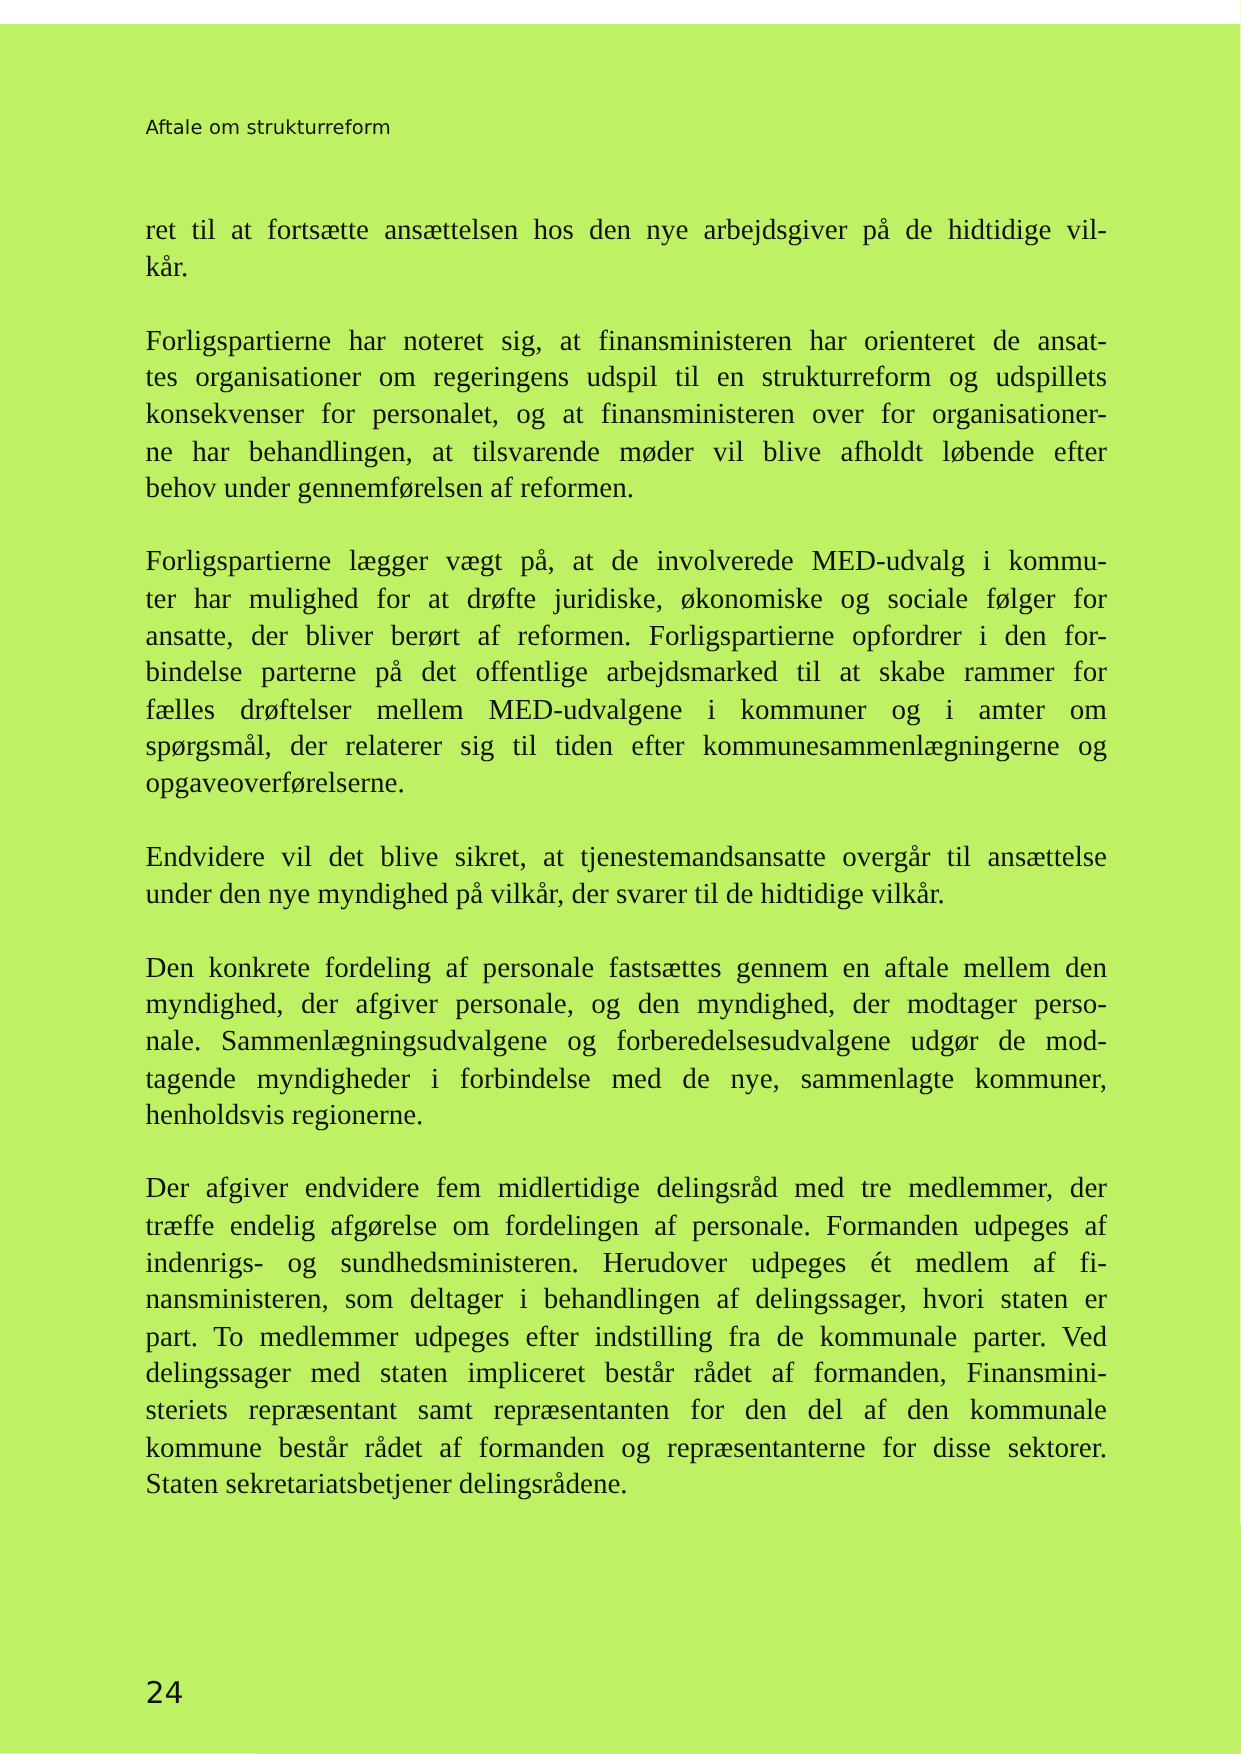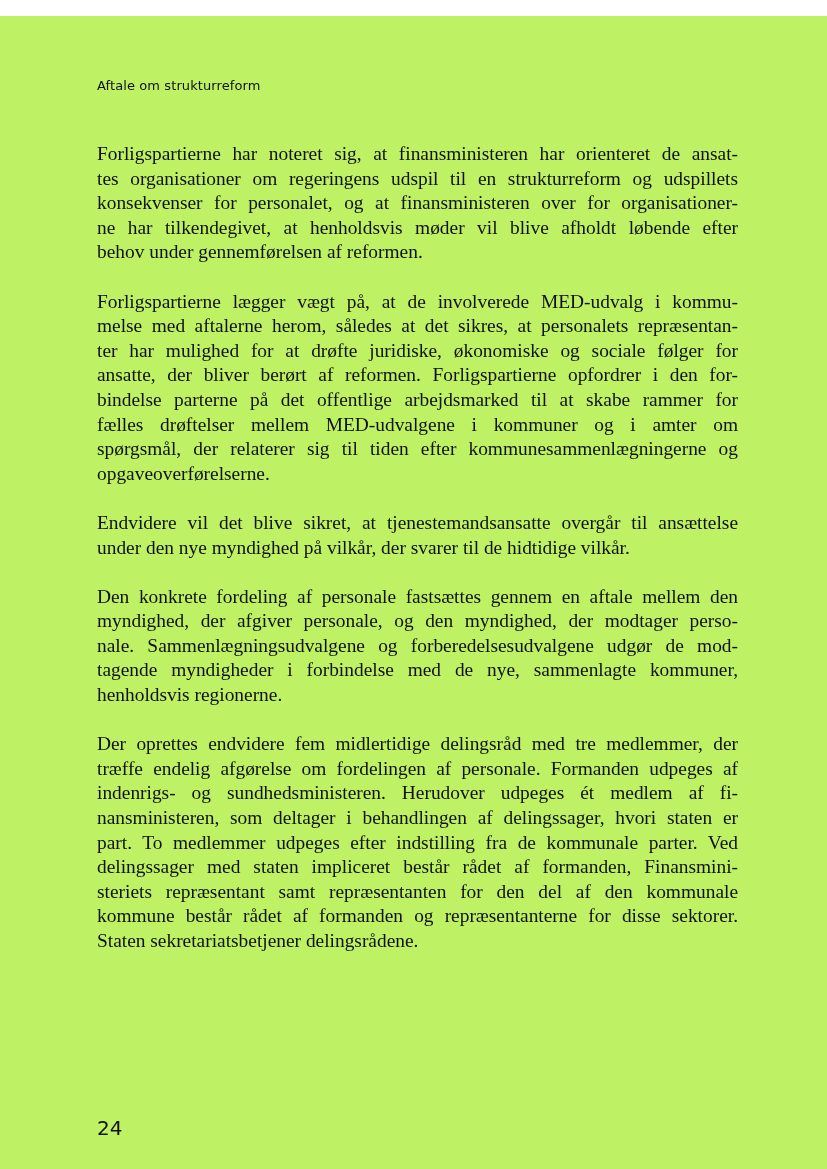--- a/index.html
+++ b/index.html
@@ -27,49 +27,52 @@
     }
   </style>
 </head>
 <body>
 
 <div class="page">
   <div class="running-header">Aftale om strukturreform</div>
 
   <div class="body-text" id="body-text">
       <div class="para">
+        <span class="line">ret til at fortsætte ansættelsen hos den nye arbejdsgiver på de hidtidige vil-</span>
+        <span class="line last">kår.</span>
+      </div>
+      <div class="para">
         <span class="line">Forligspartierne har noteret sig, at finansministeren har orienteret de ansat-</span>
         <span class="line">tes organisationer om regeringens udspil til en strukturreform og udspillets</span>
         <span class="line">konsekvenser for personalet, og at finansministeren over for organisationer-</span>
-        <span class="line">ne har tilkendegivet, at henholdsvis møder vil blive afholdt løbende efter</span>
+        <span class="line">ne har behandlingen, at tilsvarende møder vil blive afholdt løbende efter</span>
         <span class="line last">behov under gennemførelsen af reformen.</span>
       </div>
       <div class="para">
         <span class="line">Forligspartierne lægger vægt på, at de involverede MED-udvalg i kommu-</span>
-        <span class="line">melse med aftalerne herom, således at det sikres, at personalets repræsentan-</span>
         <span class="line">ter har mulighed for at drøfte juridiske, økonomiske og sociale følger for</span>
         <span class="line">ansatte, der bliver berørt af reformen. Forligspartierne opfordrer i den for-</span>
         <span class="line">bindelse parterne på det offentlige arbejdsmarked til at skabe rammer for</span>
         <span class="line">fælles drøftelser mellem MED-udvalgene i kommuner og i amter om</span>
         <span class="line">spørgsmål, der relaterer sig til tiden efter kommunesammenlægningerne og</span>
         <span class="line last">opgaveoverførelserne.</span>
       </div>
       <div class="para">
         <span class="line">Endvidere vil det blive sikret, at tjenestemandsansatte overgår til ansættelse</span>
         <span class="line last">under den nye myndighed på vilkår, der svarer til de hidtidige vilkår.</span>
       </div>
       <div class="para">
         <span class="line">Den konkrete fordeling af personale fastsættes gennem en aftale mellem den</span>
         <span class="line">myndighed, der afgiver personale, og den myndighed, der modtager perso-</span>
         <span class="line">nale. Sammenlægningsudvalgene og forberedelsesudvalgene udgør de mod-</span>
         <span class="line">tagende myndigheder i forbindelse med de nye, sammenlagte kommuner,</span>
         <span class="line last">henholdsvis regionerne.</span>
       </div>
       <div class="para">
-        <span class="line">Der oprettes endvidere fem midlertidige delingsråd med tre medlemmer, der</span>
+        <span class="line">Der afgiver endvidere fem midlertidige delingsråd med tre medlemmer, der</span>
         <span class="line">træffe endelig afgørelse om fordelingen af personale. Formanden udpeges af</span>
         <span class="line">indenrigs- og sundhedsministeren. Herudover udpeges ét medlem af fi-</span>
         <span class="line">nansministeren, som deltager i behandlingen af delingssager, hvori staten er</span>
         <span class="line">part. To medlemmer udpeges efter indstilling fra de kommunale parter. Ved</span>
         <span class="line">delingssager med staten impliceret består rådet af formanden, Finansmini-</span>
         <span class="line">steriets repræsentant samt repræsentanten for den del af den kommunale</span>
         <span class="line">kommune består rådet af formanden og repræsentanterne for disse sektorer.</span>
         <span class="line last">Staten sekretariatsbetjener delingsrådene.</span>
       </div>
     </div>

